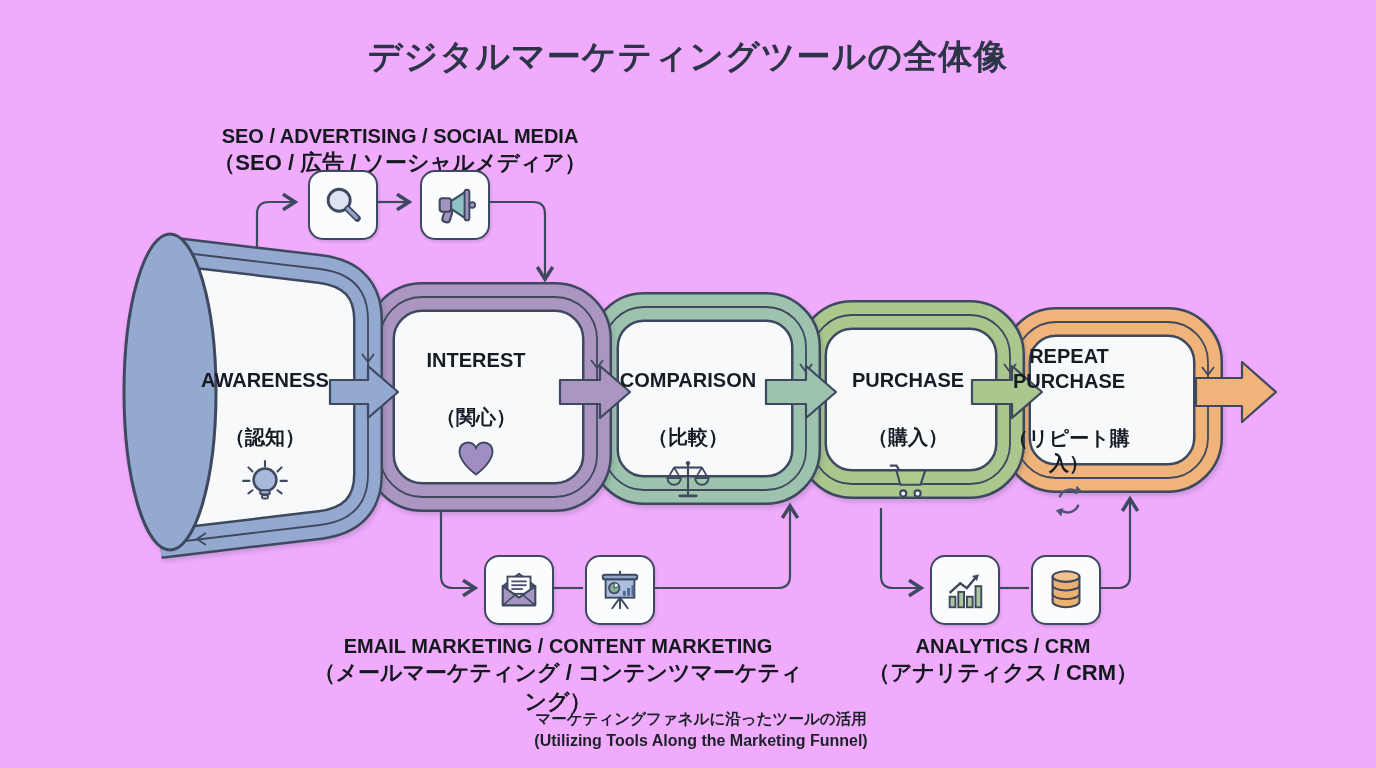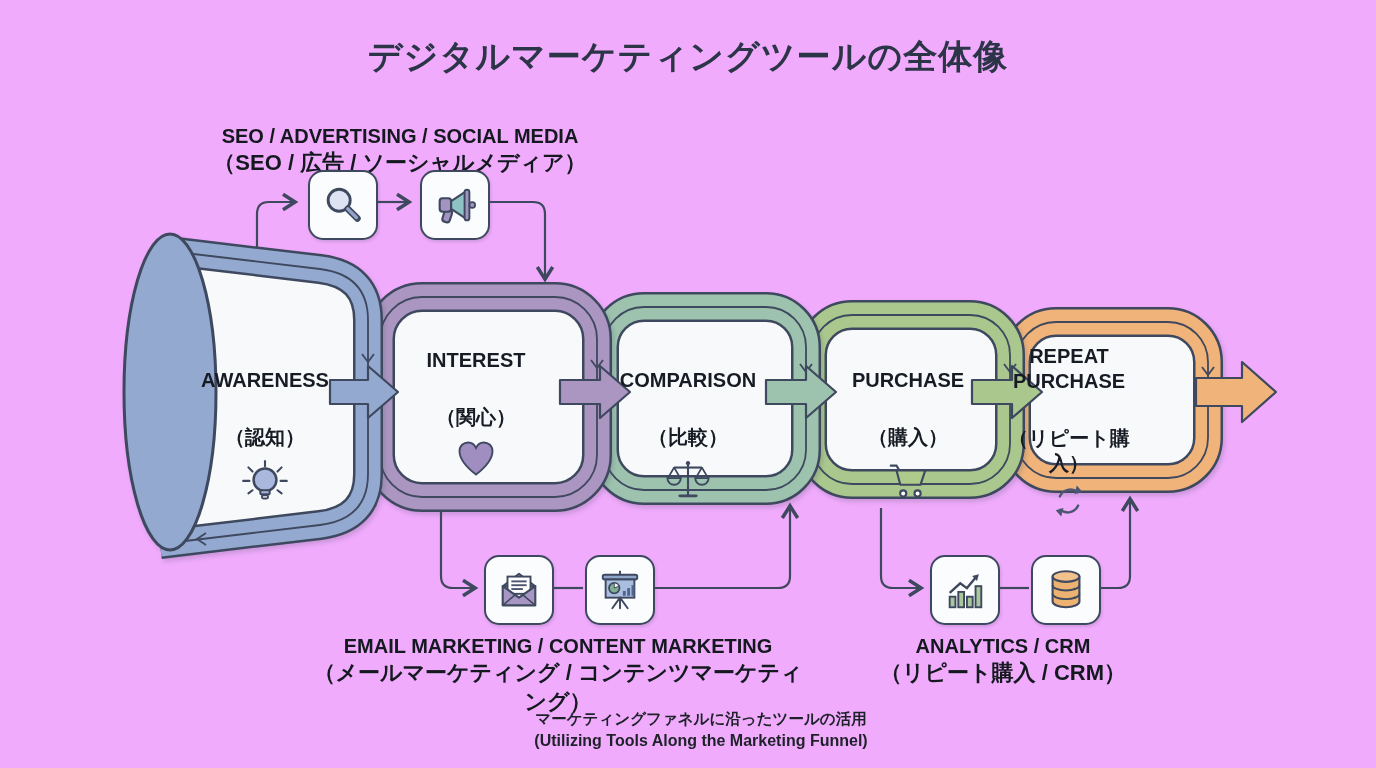--- a/index.html
+++ b/index.html
@@ -242,21 +242,21 @@
       <circle cx="33" cy="32" r="1.3" fill="#3e485e"></circle>
     </svg>
   </div>
 
   <div class="abs tool-label center" style="left:308px;top:633px;width:500px;">
     <span class="en">EMAIL MARKETING / CONTENT MARKETING</span>
     <span class="jp">（メールマーケティング / コンテンツマーケティング）</span>
   </div>
   <div class="abs tool-label center" style="left:853px;top:633px;width:300px;">
     <span class="en">ANALYTICS / CRM</span>
-    <span class="jp">（リピート購入 / CRM）</span>
+    <span class="jp">（アナリティクス / CRM）</span>
   </div>
 
   <div class="abs caption center" style="left:451px;top:708px;width:500px;">
     <span class="jp">マーケティングファネルに沿ったツールの活用</span>
     <span class="en">(Utilizing Tools Along the Marketing Funnel)</span>
   </div>
 
 </div>
 
 </body></html>

